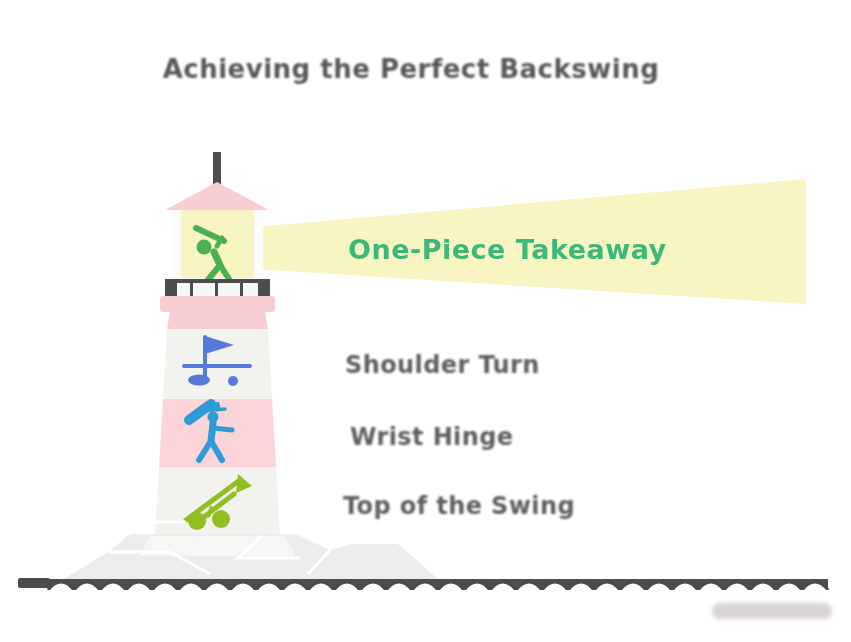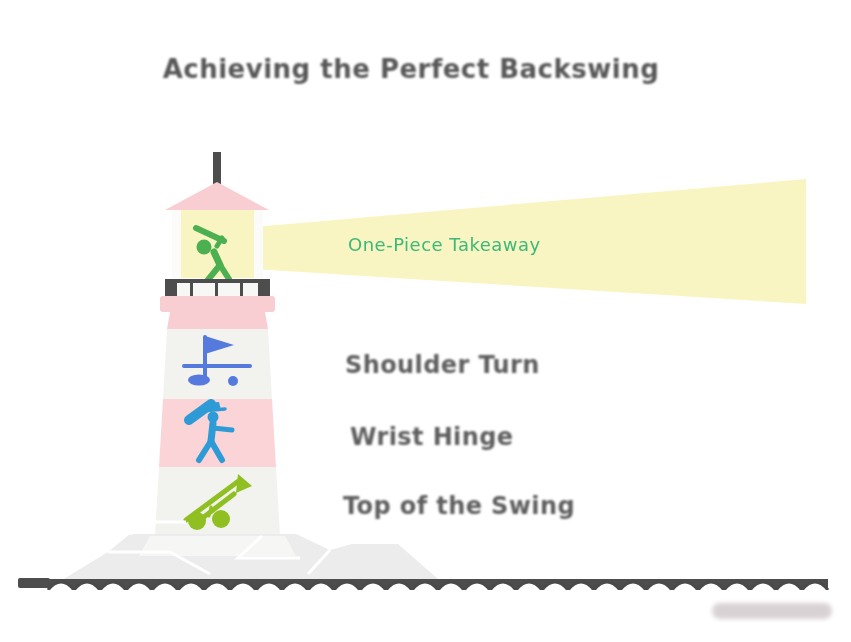--- a/index.html
+++ b/index.html
@@ -6,21 +6,21 @@
   body{font-family:"DejaVu Sans", sans-serif;}
   .stage{position:relative;width:851px;height:642px;background:#ffffff;overflow:hidden;}
   .stage svg.scene{position:absolute;left:0;top:0;}
   .page-title{
     position:absolute;left:0;top:54px;width:822px;text-align:center;
     font-size:26px;font-weight:bold;color:#4a4a4a;letter-spacing:.5px;
     filter:blur(.8px);opacity:.92;
   }
   .beam-label{
     position:absolute;left:348px;top:234px;
-    font-size:18px;font-weight:400;color:#3cb878;letter-spacing:.5px;
+    font-size:27px;font-weight:700;color:#3cb878;letter-spacing:.5px;
   }
   .step-label{
     position:absolute;left:345px;
     font-size:24px;font-weight:bold;color:#4e4e4e;letter-spacing:.4px;
     filter:blur(.8px);opacity:.9;
   }
   .step-label.s0{top:351px;}
   .step-label.s1{top:423px;left:350px;}
   .step-label.s2{top:492px;left:343px;}
   .watermark{

